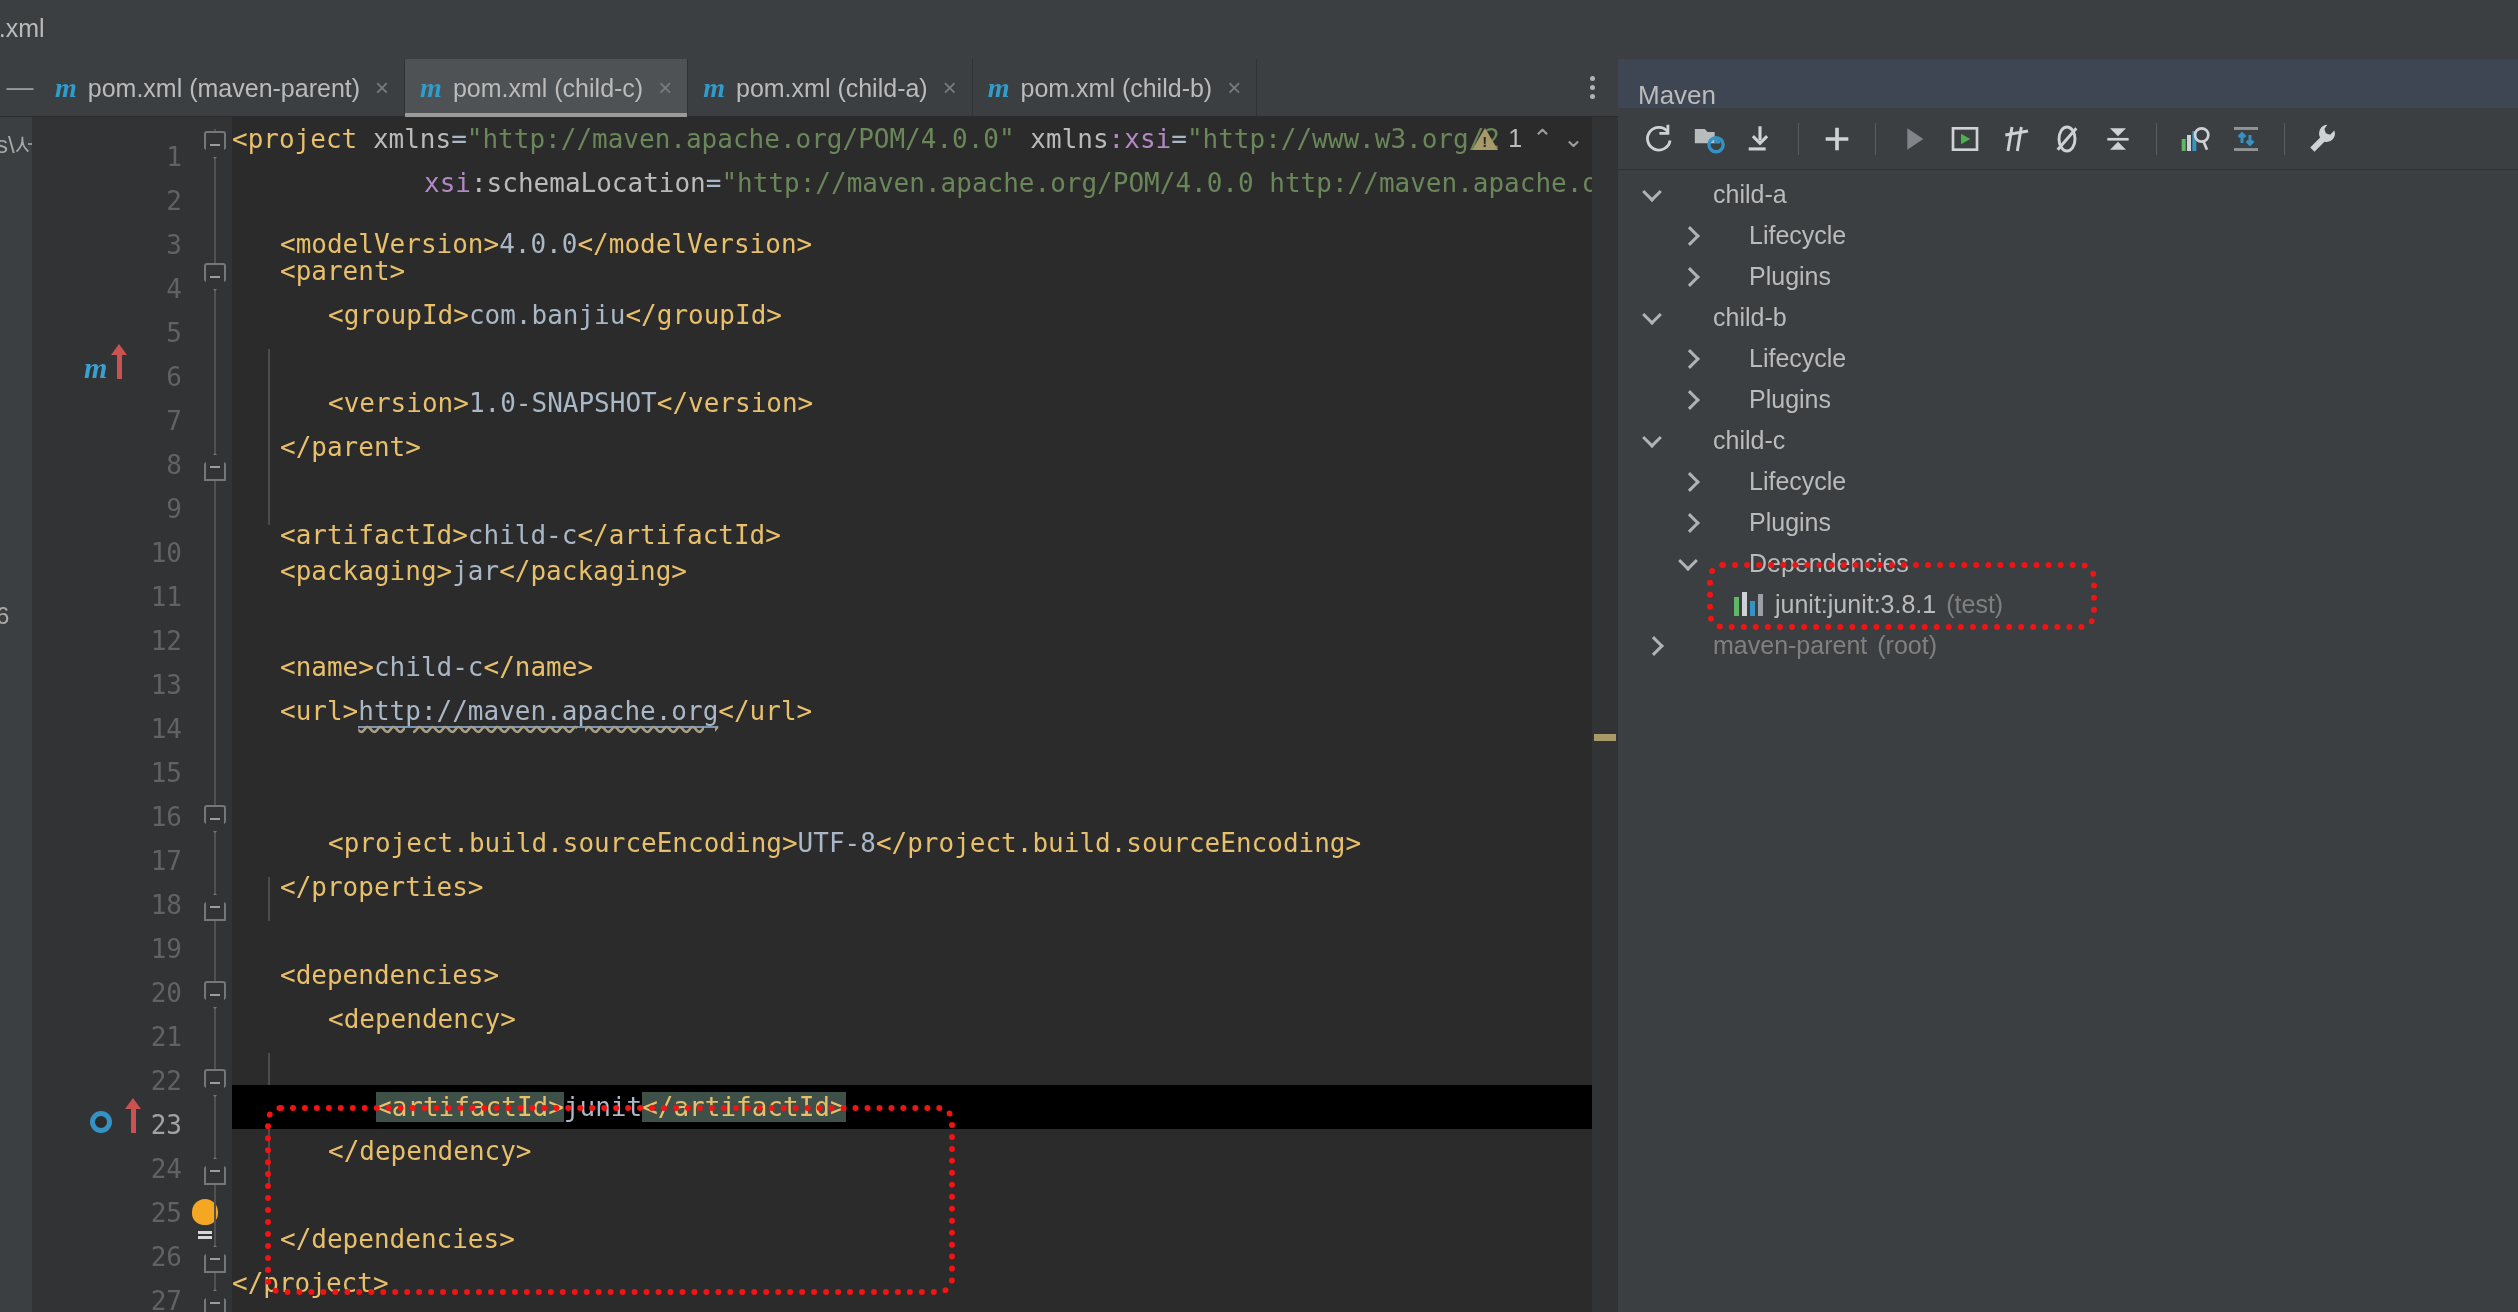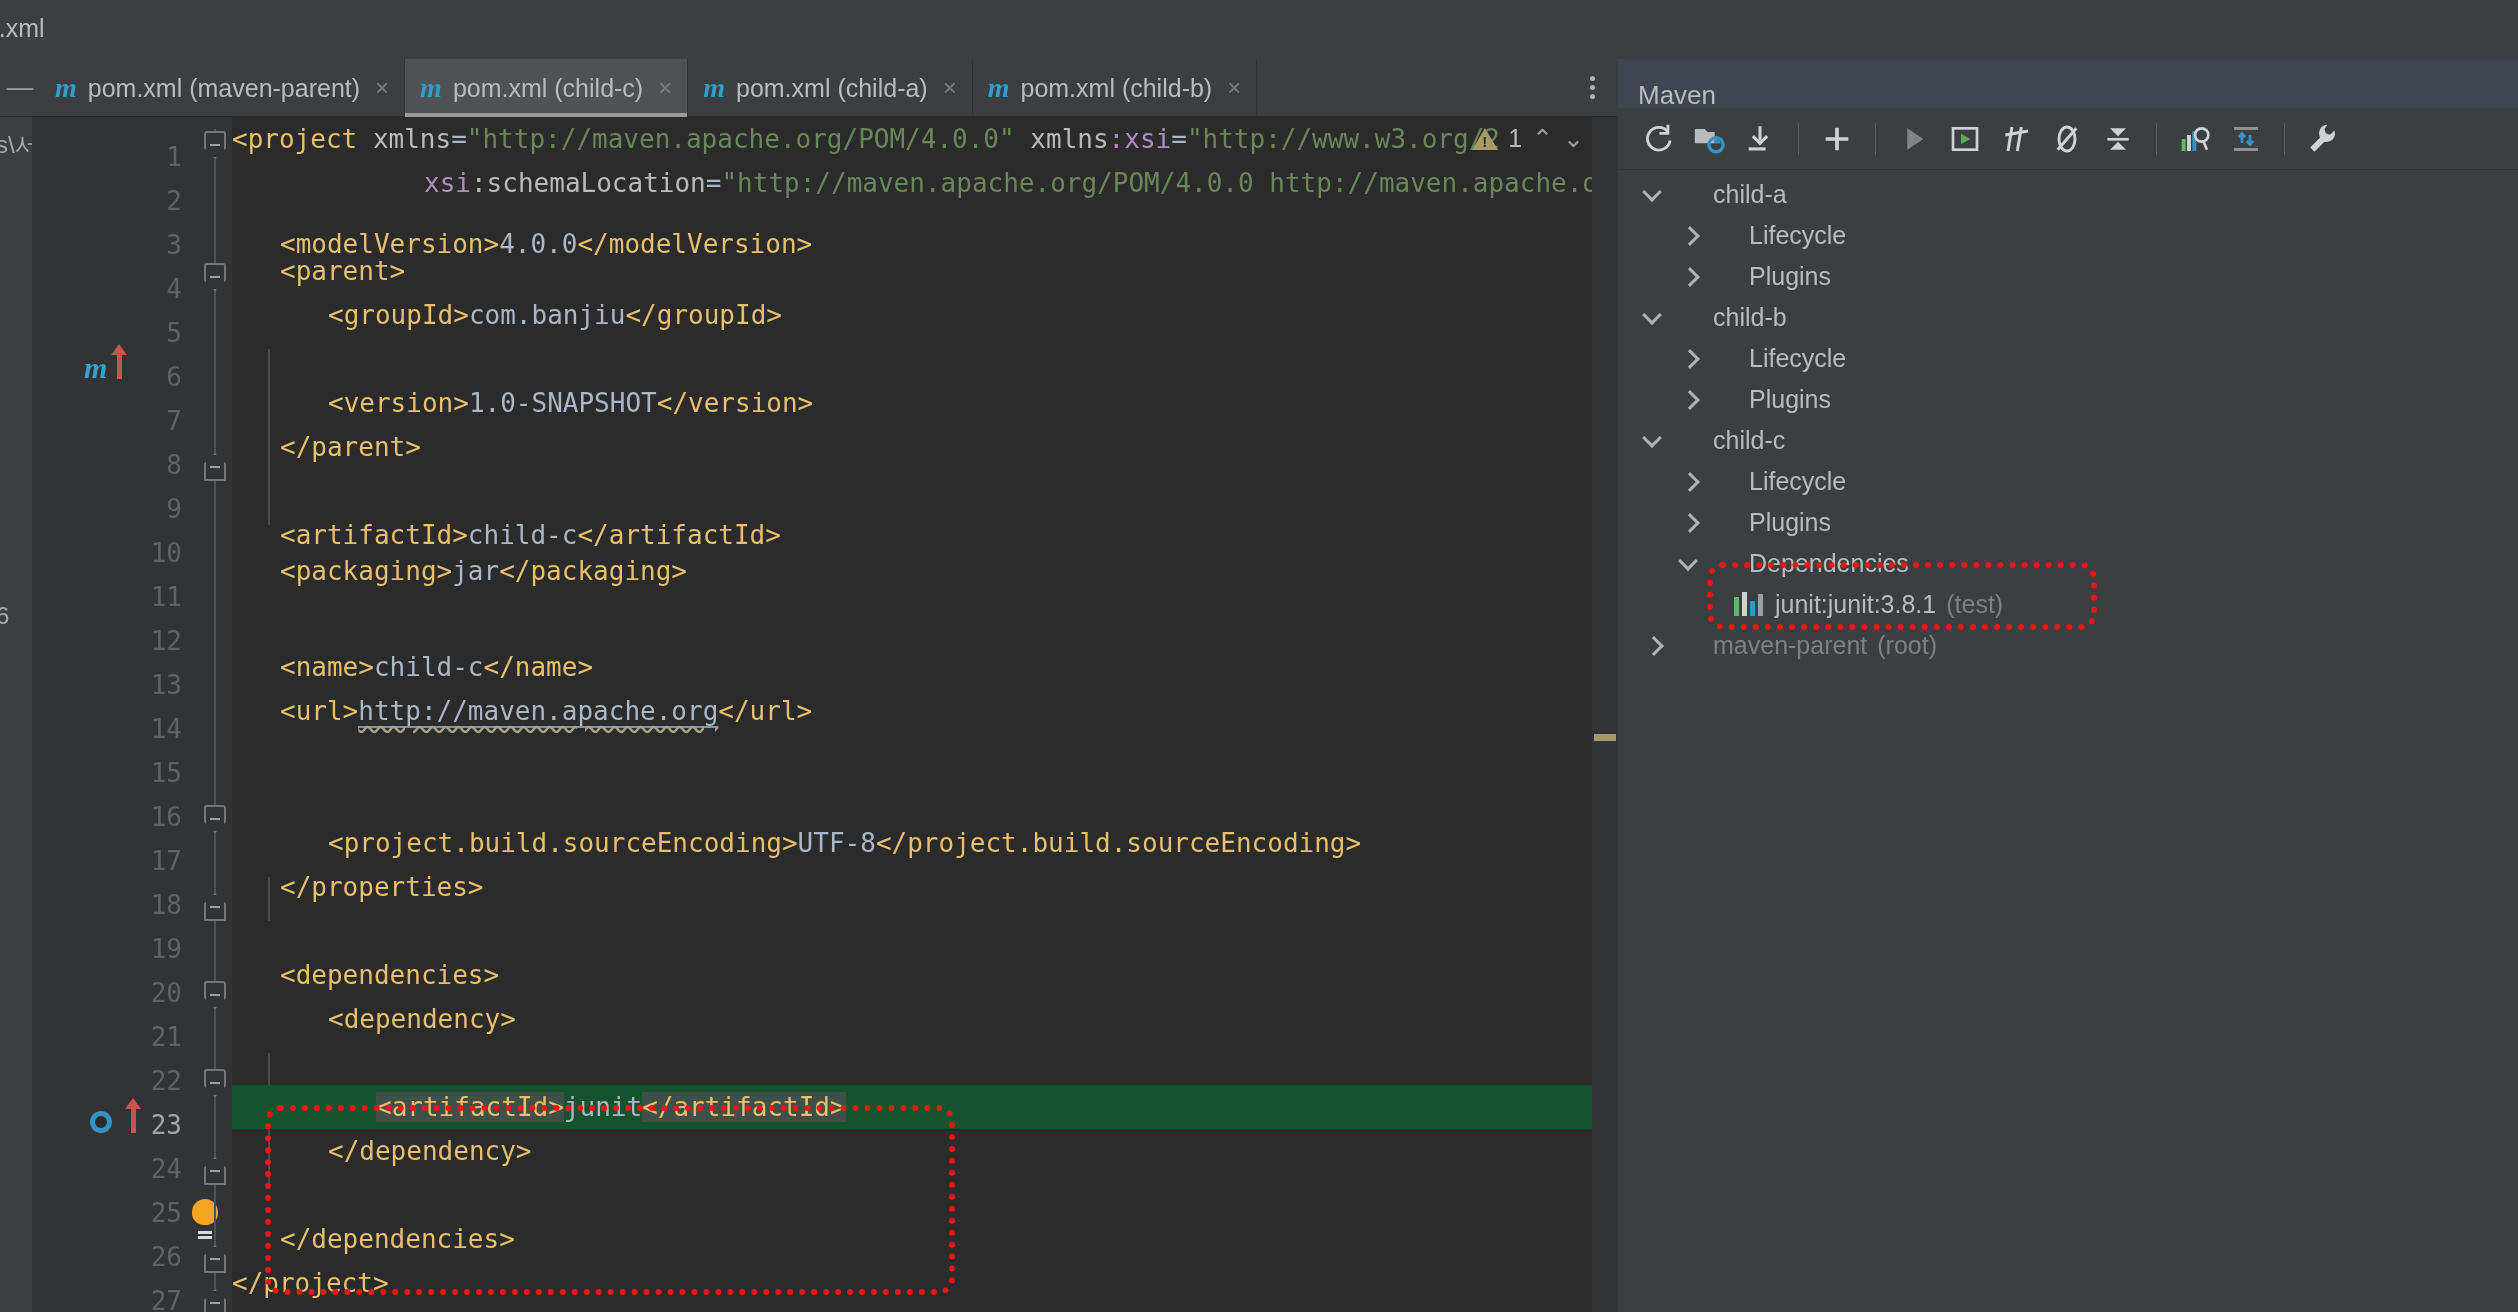--- a/index.html
+++ b/index.html
@@ -98,21 +98,21 @@
   }
   .code-area {
     position: absolute; left: 232px; top: 0; right: 0; height: 100%;
     background: #2b2b2b;
   }
   .line {
     position: absolute; left: 0; right: 0; height: 44px;
     font-family: "DejaVu Sans Mono", monospace; font-size: 26px;
     line-height: 44px; white-space: pre; color: #a9b7c6;
   }
-  .line.curline { background: #14532d; }
+  .line.curline { background: #000000; }
   .lineno {
     position: absolute; width: 150px; text-align: right;
     font-family: "DejaVu Sans Mono", monospace; font-size: 26px;
     line-height: 44px; color: #606366; left: 32px;
   }
   .lineno.cur { color: #a1a3a5; }
 
   
   .tg  { color: #e8bf6a; }   
   .at  { color: #bababa; }   

